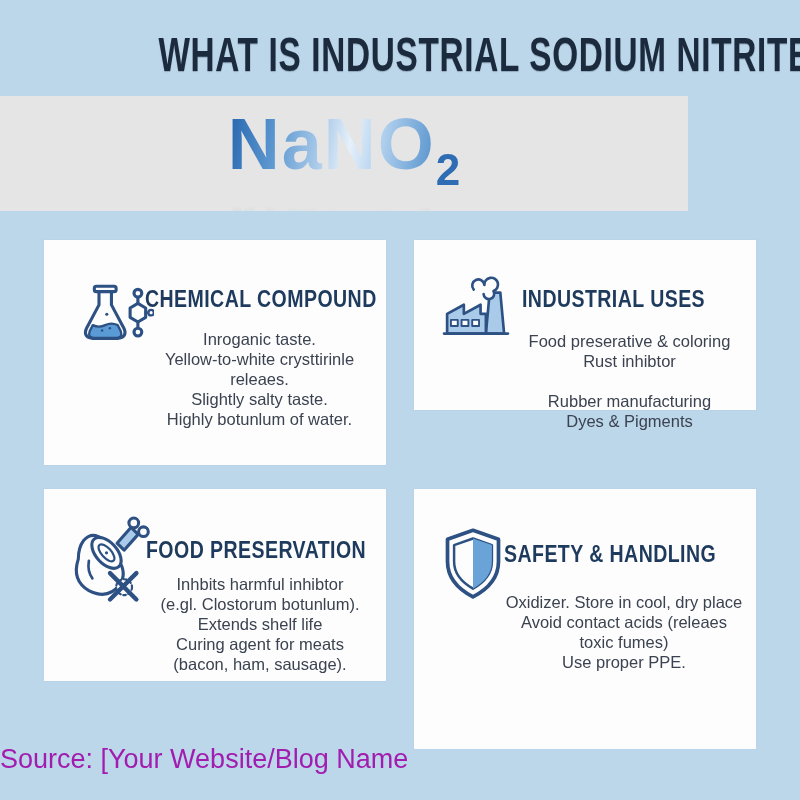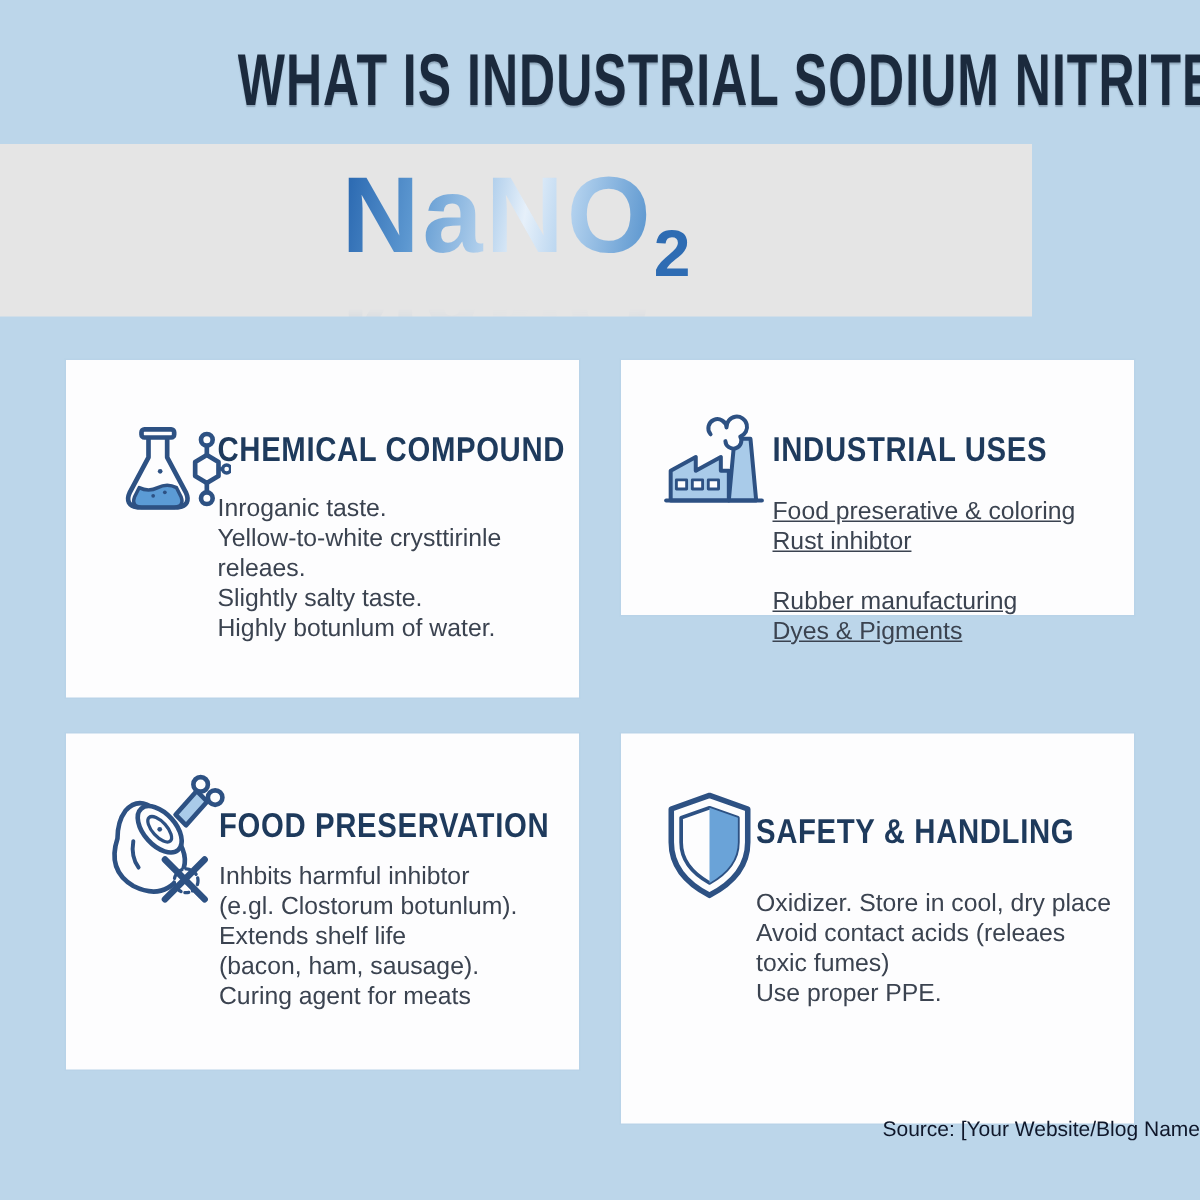--- a/index.html
+++ b/index.html
@@ -42,45 +42,45 @@
     -webkit-mask-image:linear-gradient(to top,rgba(0,0,0,0) 55%,rgba(0,0,0,.9) 100%);
     mask-image:linear-gradient(to top,rgba(0,0,0,0) 55%,rgba(0,0,0,.9) 100%);
   }
   
   .card{
     position:absolute;width:342px;background:#fdfdfe;
     box-shadow:0 0 0 1px rgba(180,205,228,.35);
   }
   .card-1{left:44px; top:240px;height:225px;}
   .card-2{left:414px;top:240px;height:170px;}
-  .card-3{left:44px; top:489px;height:224px;}
+  .card-3{left:44px; top:489px;height:192px;}
   .card-4{left:414px;top:489px;height:260px;}
   .card-icon{position:absolute;}
   .card-1 .card-icon{left:28px;top:40px;width:82px;height:70px;}
   .card-2 .card-icon{left:24px;top:32px;width:76px;height:70px;}
   .card-3 .card-icon{left:22px;top:26px;width:88px;height:88px;}
   .card-4 .card-icon{left:24px;top:38px;width:70px;height:74px;}
-  .card-content{margin:46px 12px 0 101px;}
+  .card-content{margin:46px 12px 0 101px;text-align:center;}
   .card-3 .card-content{margin-top:48px;margin-left:102px;}
   .card-4 .card-content{margin-top:52px;margin-left:90px;}
   .card-heading{
     display:inline-block;white-space:nowrap;
     font-size:23px;font-weight:700;color:#1e3a5c;
     transform:scaleX(0.85);transform-origin:left center;
     letter-spacing:.5px;
   }
   .card-body{margin-top:16px;color:#3b4350;font-size:16.5px;}
-  .card-2 .card-body{margin-top:18px;text-decoration:underline;}
+  .card-2 .card-body{margin-top:18px;}
   .card-3 .card-body{margin-top:10px;}
   .card-4 .card-body{margin-top:24px;}
   .body-line{line-height:20px;min-height:20px;}
   
   .footer{
-    position:absolute;top:744px;left:0;width:800px;text-align:right;
-    font-size:14px;color:#0f172a;
+    position:absolute;top:744px;left:0;width:800px;text-align:left;
+    font-size:27px;color:#a21caf;
   }
 </style>
 </head>
 <body>
 
 <div class="title-wrap">
   <span class="title-text">WHAT IS INDUSTRIAL SODIUM NITRITE?</span>
 </div>
 
 <div class="formula-band">
@@ -161,22 +161,22 @@
       <line x1="50" y1="66" x2="80" y2="96" stroke-width="5"></line>
       <line x1="80" y1="66" x2="50" y2="96" stroke-width="5"></line>
     </g>
   </svg>
   <div class="card-content">
     <div class="card-heading">FOOD PRESERVATION</div>
     <div class="card-body">
       <div class="body-line">Inhbits harmful inhibtor</div>
       <div class="body-line">(e.gl. Clostorum botunlum).</div>
       <div class="body-line">Extends shelf life</div>
+      <div class="body-line">Curing agent for meats</div>
       <div class="body-line">(bacon, ham, sausage).</div>
-      <div class="body-line">Curing agent for meats</div>
     </div>
   </div>
 </div>
 
 <div class="card card-4">
   <svg class="card-icon" viewBox="0 0 80 90">
     <g stroke="#2d5183" stroke-linejoin="round">
       <path d="M40,4 L71,15 V42 Q71,69 40,85 Q9,69 9,42 V15 Z" fill="#fdfdfe" stroke-width="4.5"></path>
       <path d="M40,14 L63,22 V42 Q63,62 40,75 Q17,62 17,42 V22 Z" fill="#fdfdfe" stroke-width="3"></path>
       <path d="M40,14 L63,22 V42 Q63,62 40,75 Z" fill="#6aa3d8" stroke="none"></path>

